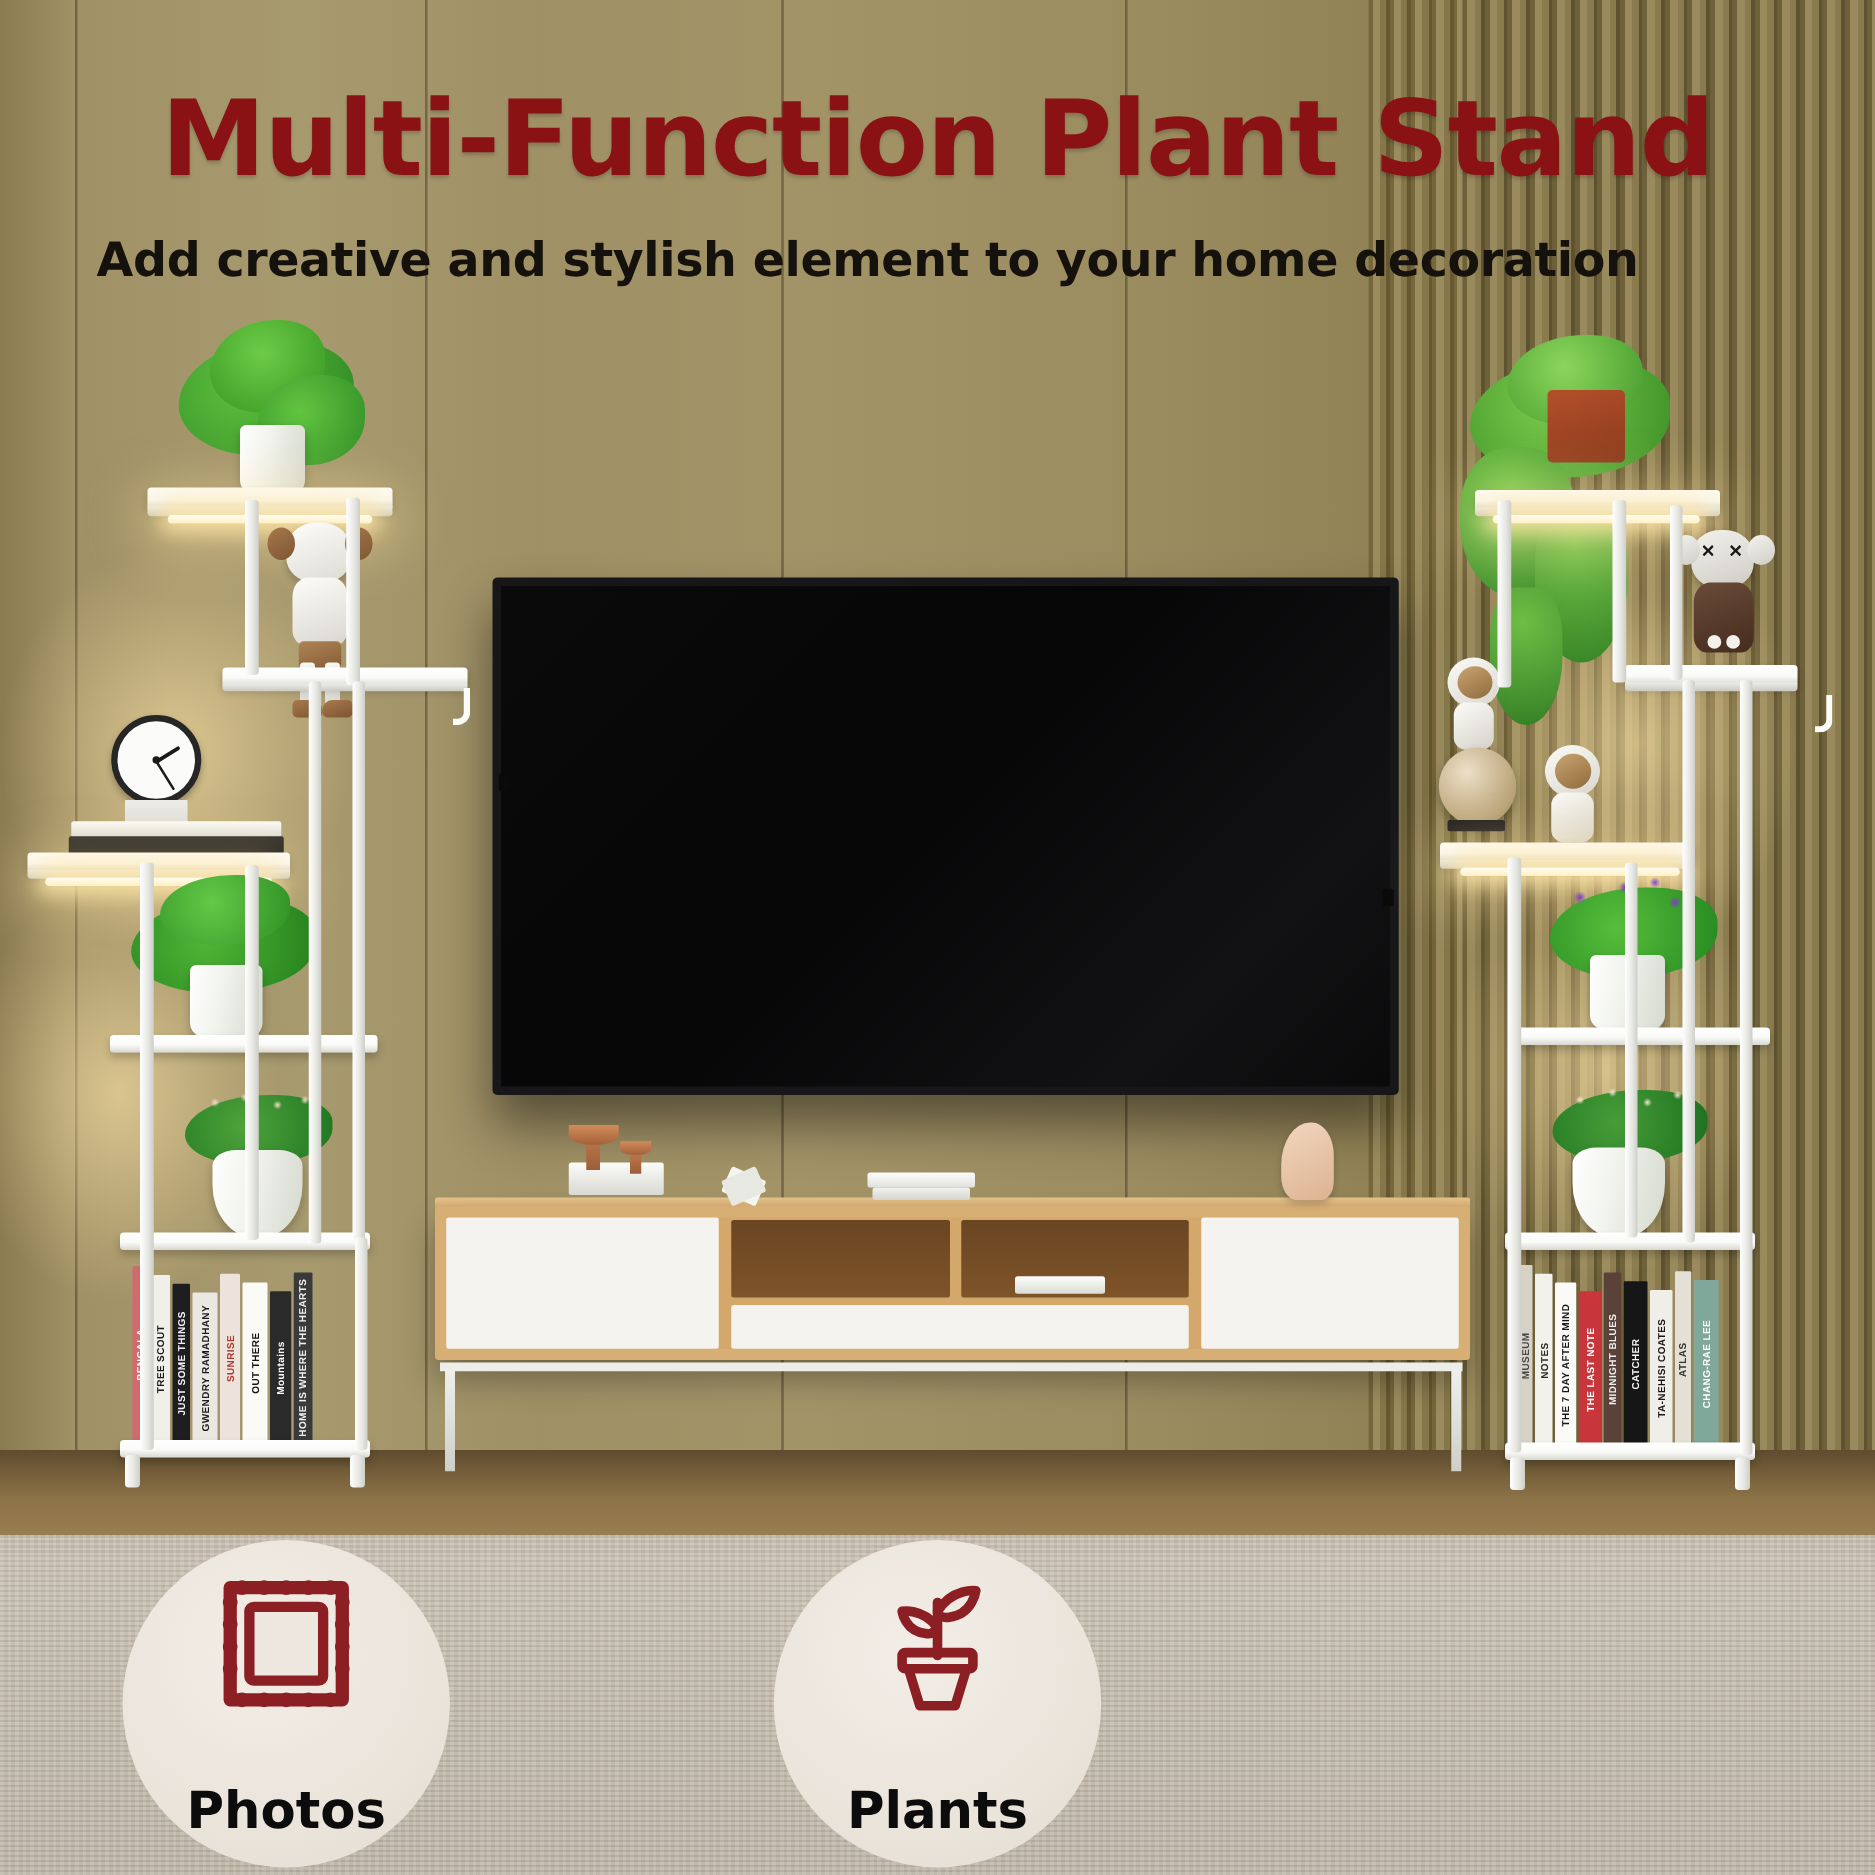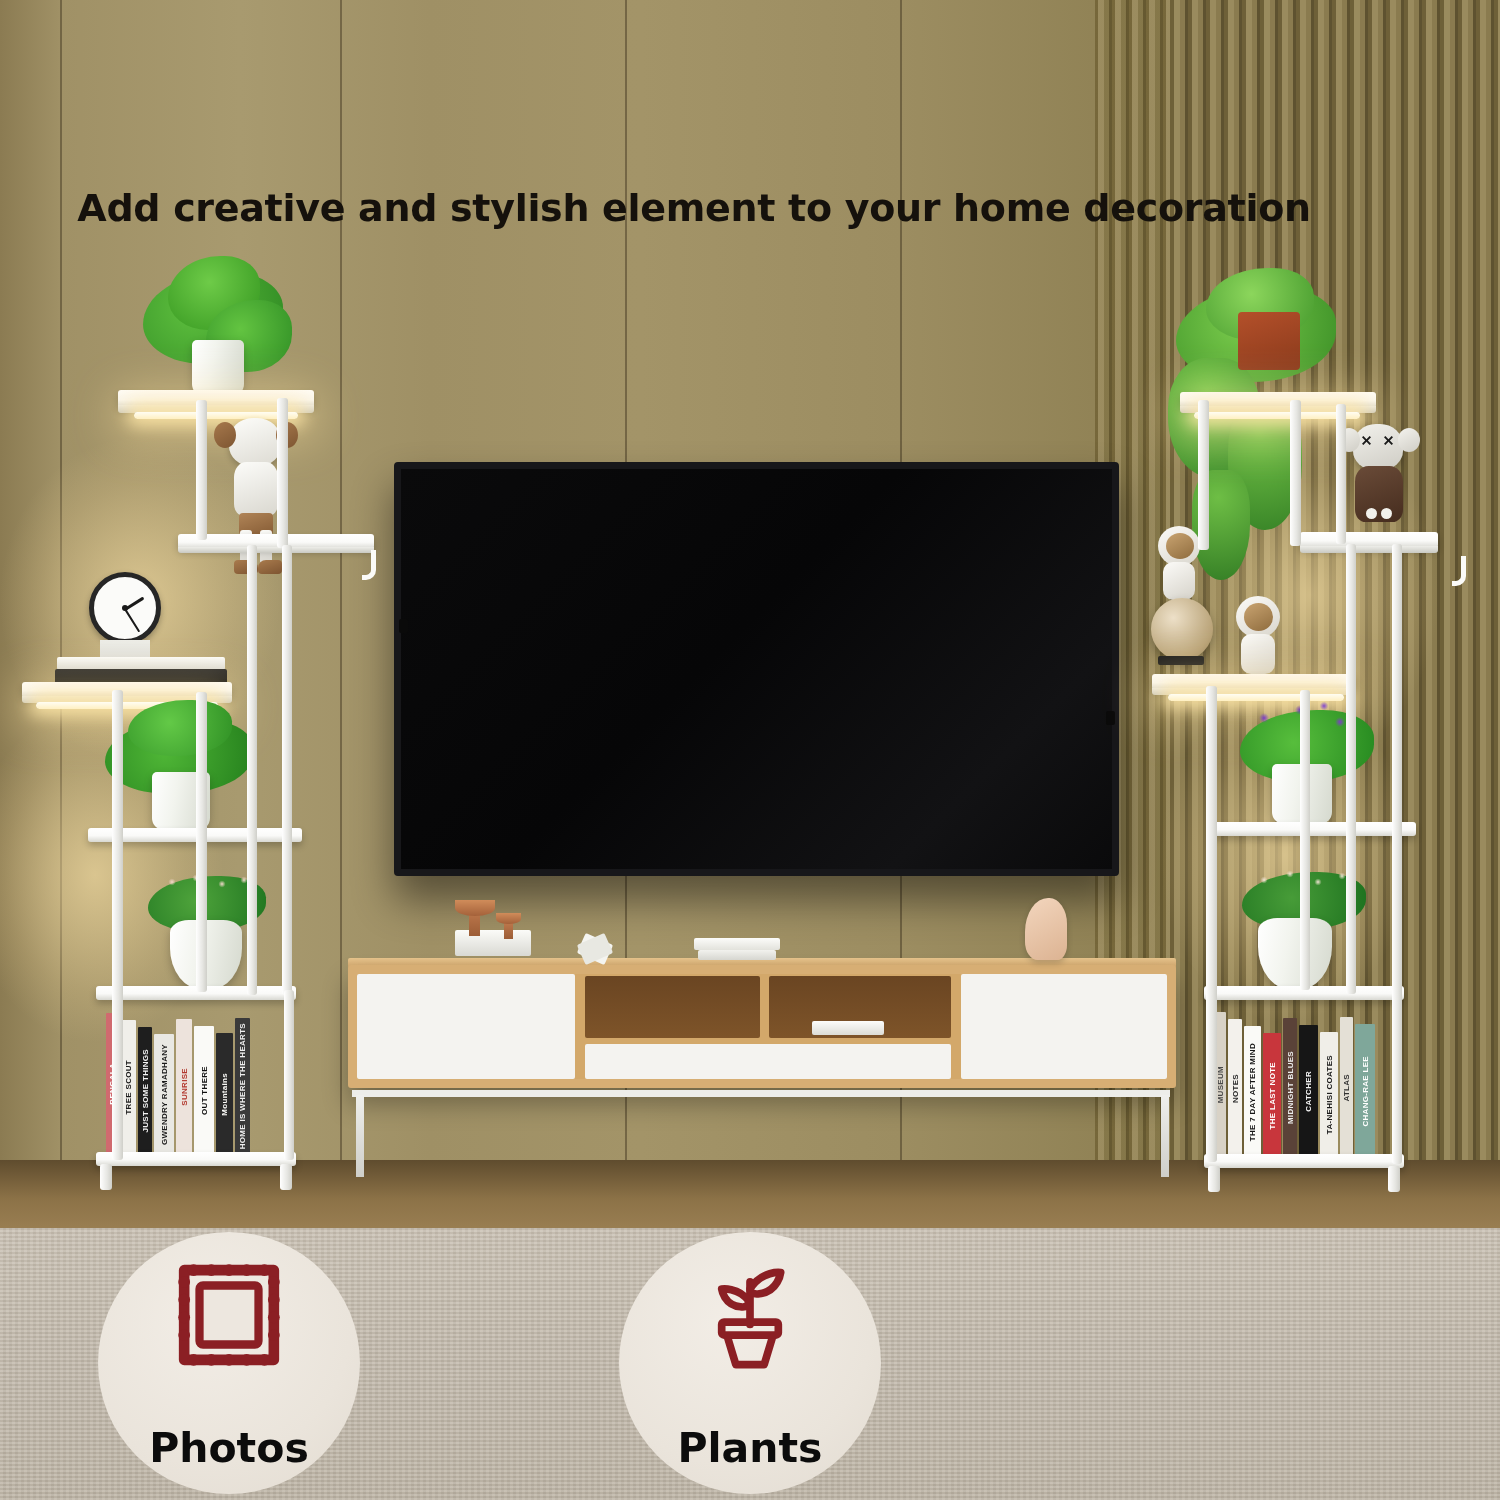--- a/index.html
+++ b/index.html
@@ -183,20 +183,21 @@
   <div class="slats"></div>
 
   <div class="glow" style="left:-40px; top:390px; width:360px; height:420px;"></div>
   <div class="glow" style="left:-70px; top:660px; width:330px; height:430px;"></div>
   <div class="glow" style="left:1145px; top:380px; width:330px; height:430px;"></div>
   <div class="glow" style="left:1125px; top:640px; width:320px; height:430px;"></div>
 
   <div class="floorwood"></div>
   <div class="rug"></div>
 
+  <div class="title">Multi-Function Plant Stand</div>
   <div class="subtitle">Add creative and stylish element to your home decoration</div>
 
   <div class="tv">
     <div class="tv-screen"></div>
     <div class="tv-nub" style="left:-2px; top:150px;"></div>
     <div class="tv-nub" style="right:-3px; top:242px;"></div>
   </div>
 
   <div class="console-top"></div>
   <div class="console">

